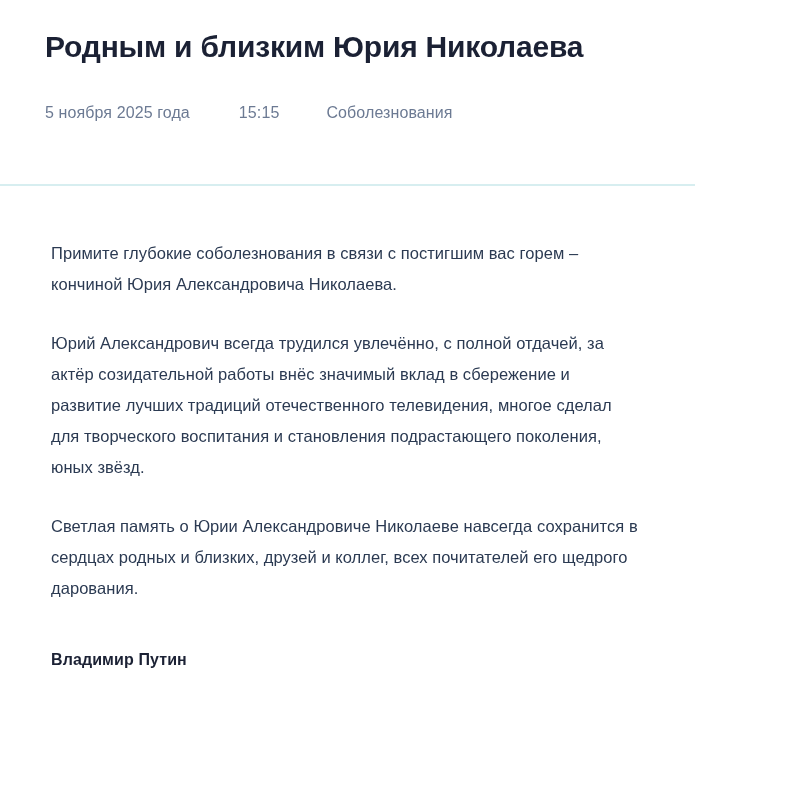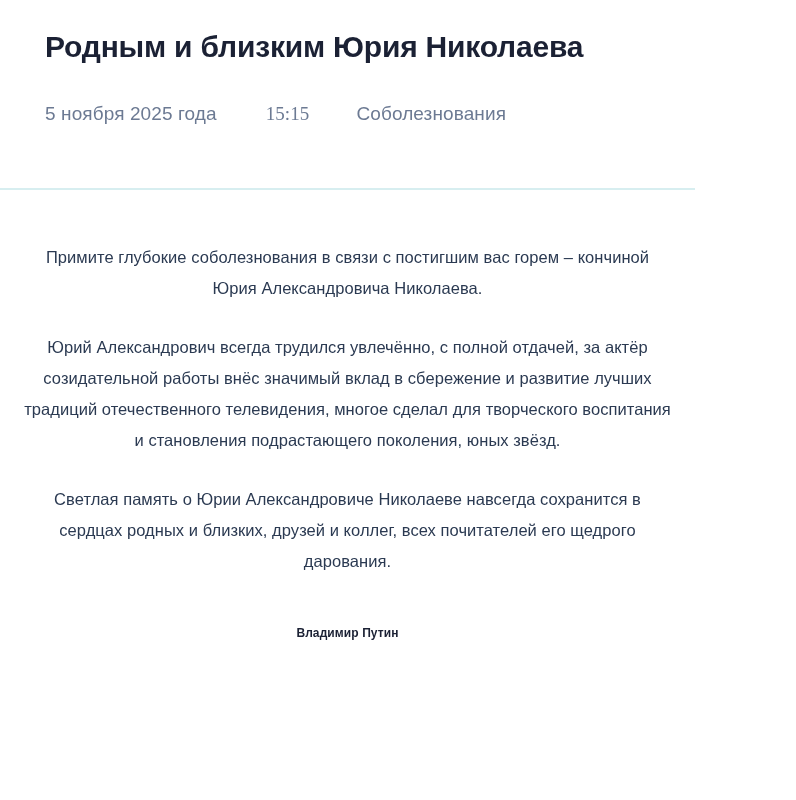--- a/index.html
+++ b/index.html
@@ -33,63 +33,62 @@
     line-height: 1.27;
     font-weight: bold;
     letter-spacing: -0.2px;
     color: #1b2134;
   }
 
   .article-meta {
     margin-top: 37px;
     display: flex;
     align-items: baseline;
-    font-size: 19px;
+    font-size: 16px;
     line-height: 1.2;
     color: #6c7a93;
     letter-spacing: 0.1px;
   }
   .article-meta .meta-date { margin-right: 49px; }
-  .article-meta .meta-time { margin-right: 47px; font-family: Liberation Serif, serif; }
+  .article-meta .meta-time { margin-right: 47px; }
   .article-meta .meta-category { white-space: nowrap; text-align: right; }
 
   .divider-wrap {
     margin-top: 62px;
     padding: 0;
   }
   .divider {
     width: 100%;
     height: 2px;
     background: #d7eef0;
     border: 0;
     margin: 0;
   }
 
   .article-body {
-    padding: 0 22px;
+    padding: 0 51px;
     padding-top: 52px;
-    text-align: center;
   }
 
   .article-body p {
     margin: 0 0 28px 0;
     font-size: 16.5px;
     line-height: 31px;
     color: #2b3a52;
     letter-spacing: 0.05px;
     max-width: 735px;
   }
 
   .article-body p:last-of-type {
     margin-bottom: 12px;
   }
 
   .signature {
     margin-top: 44px;
-    font-size: 12px;
+    font-size: 16px;
     line-height: 24px;
     font-weight: bold;
     color: #1b2134;
     letter-spacing: 0.1px;
   }
 </style>
 </head>
 <body>
 
 <div class="page">

